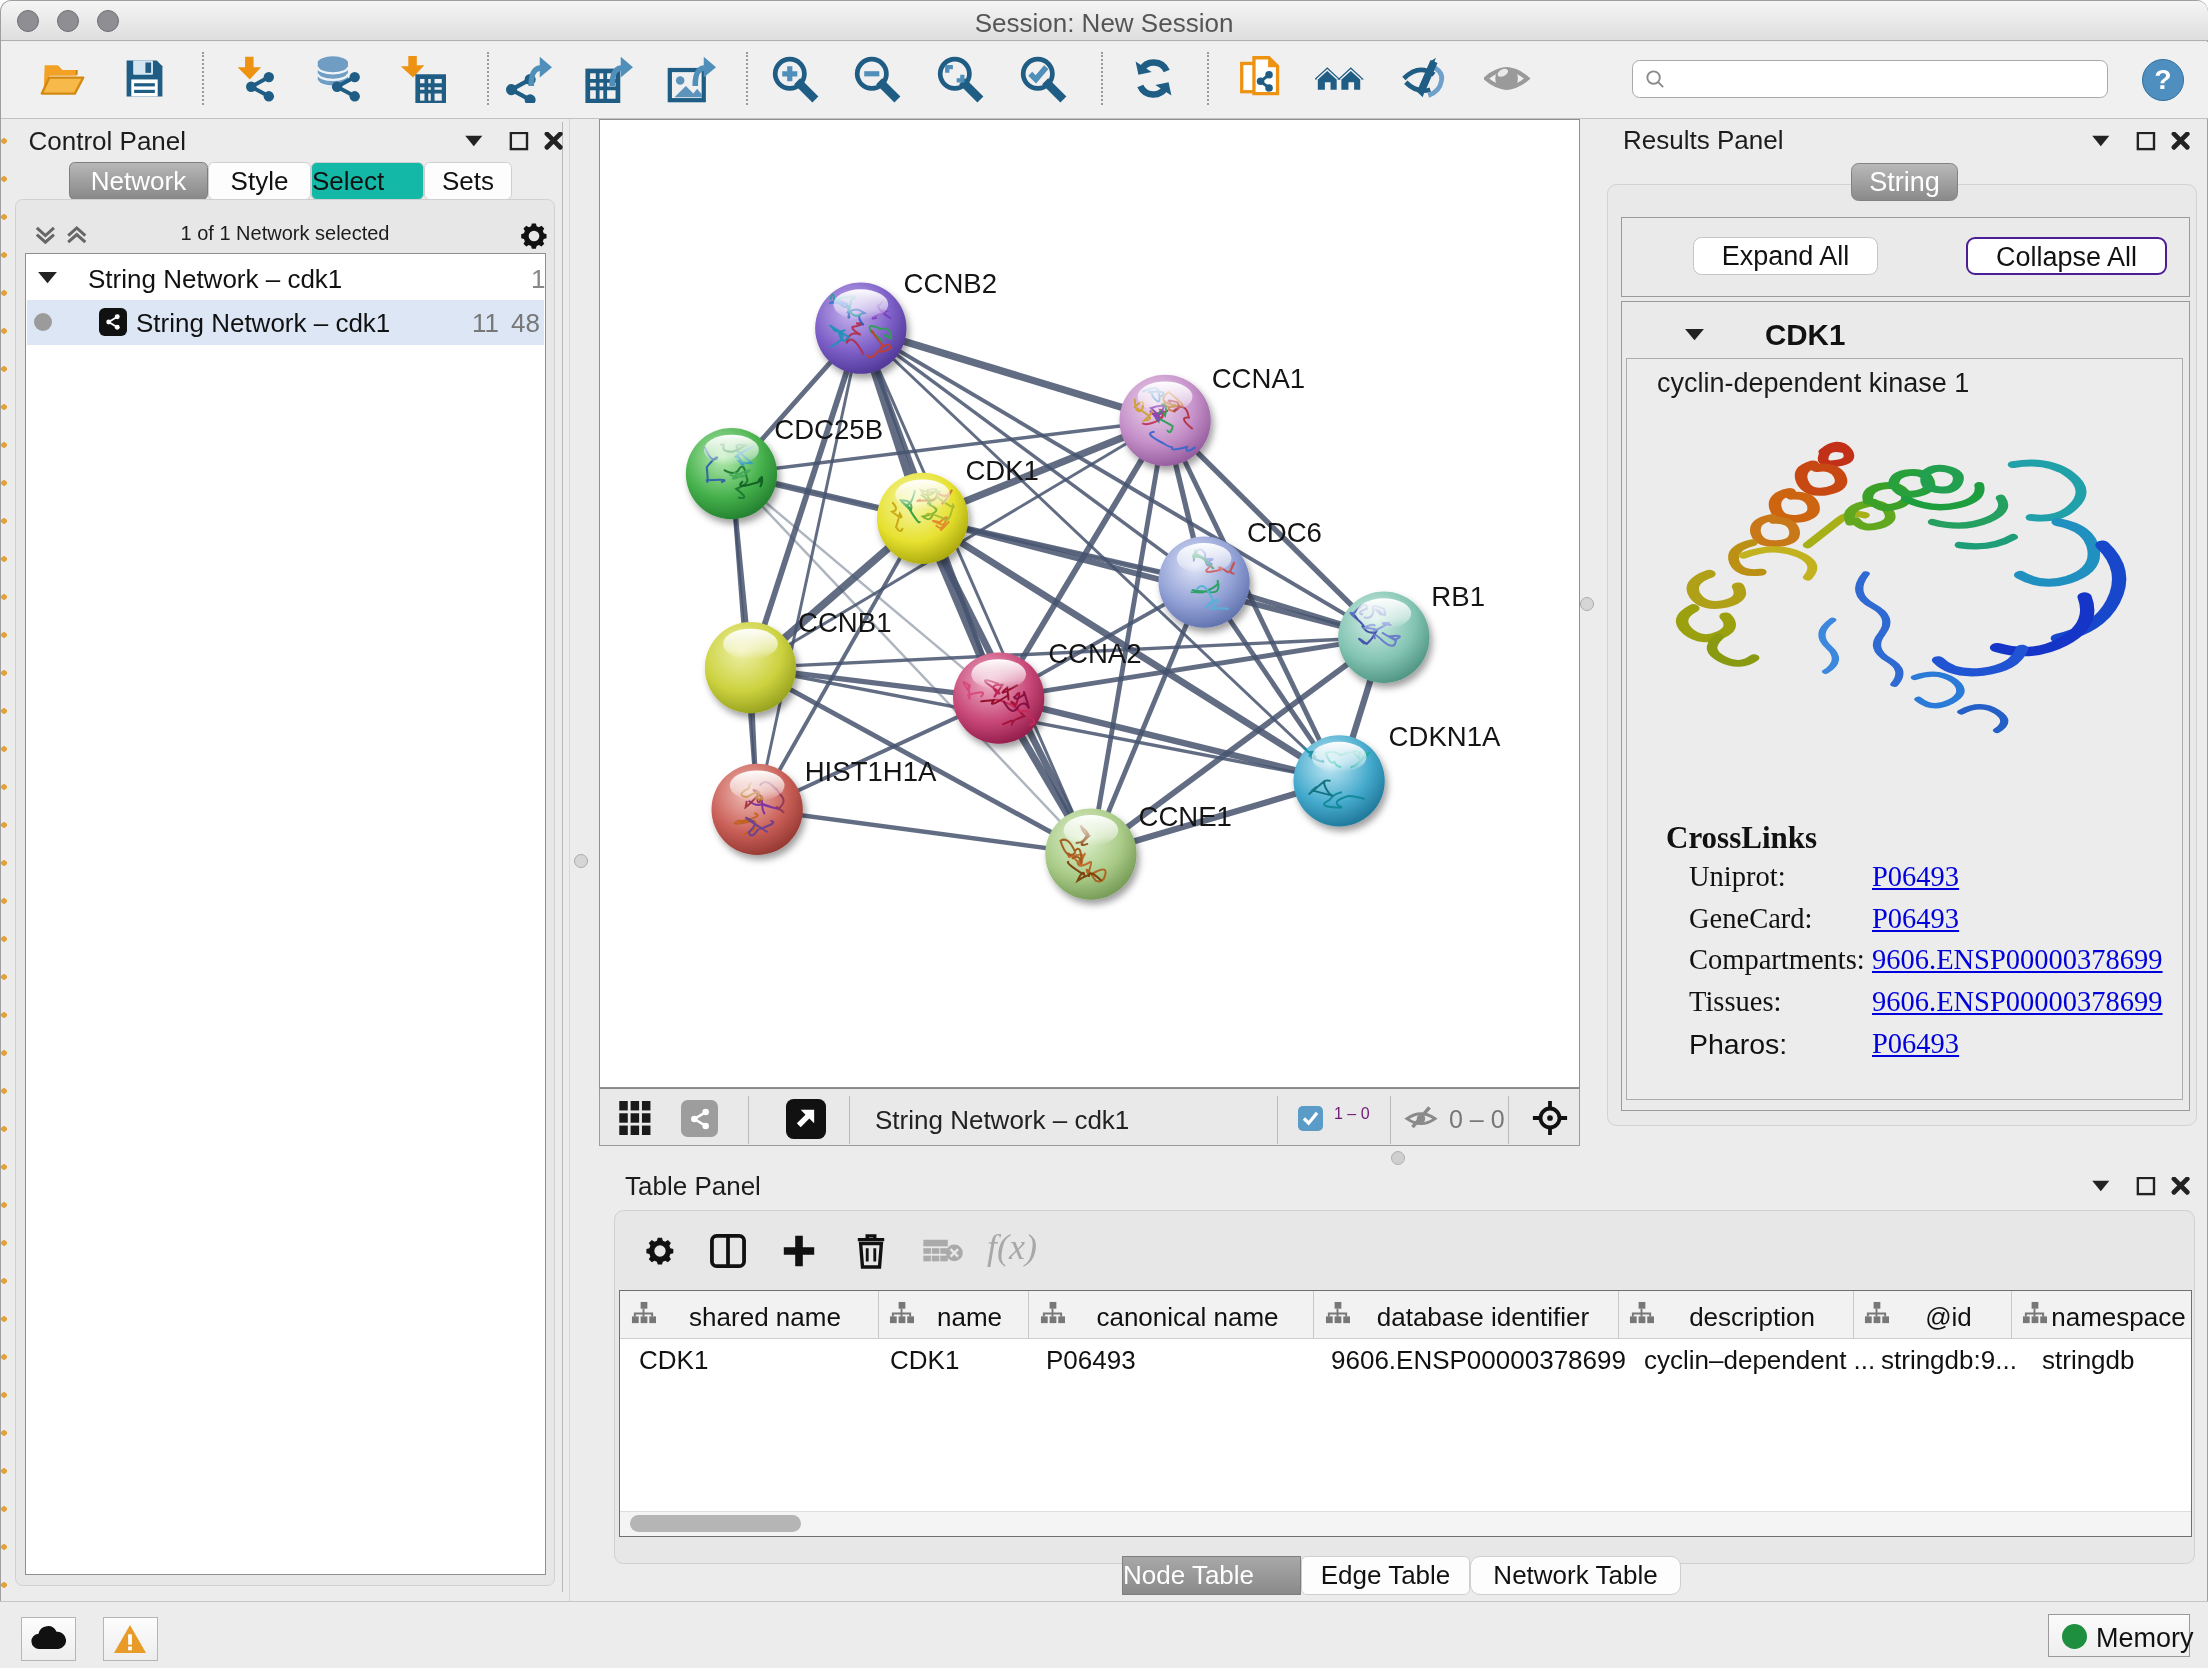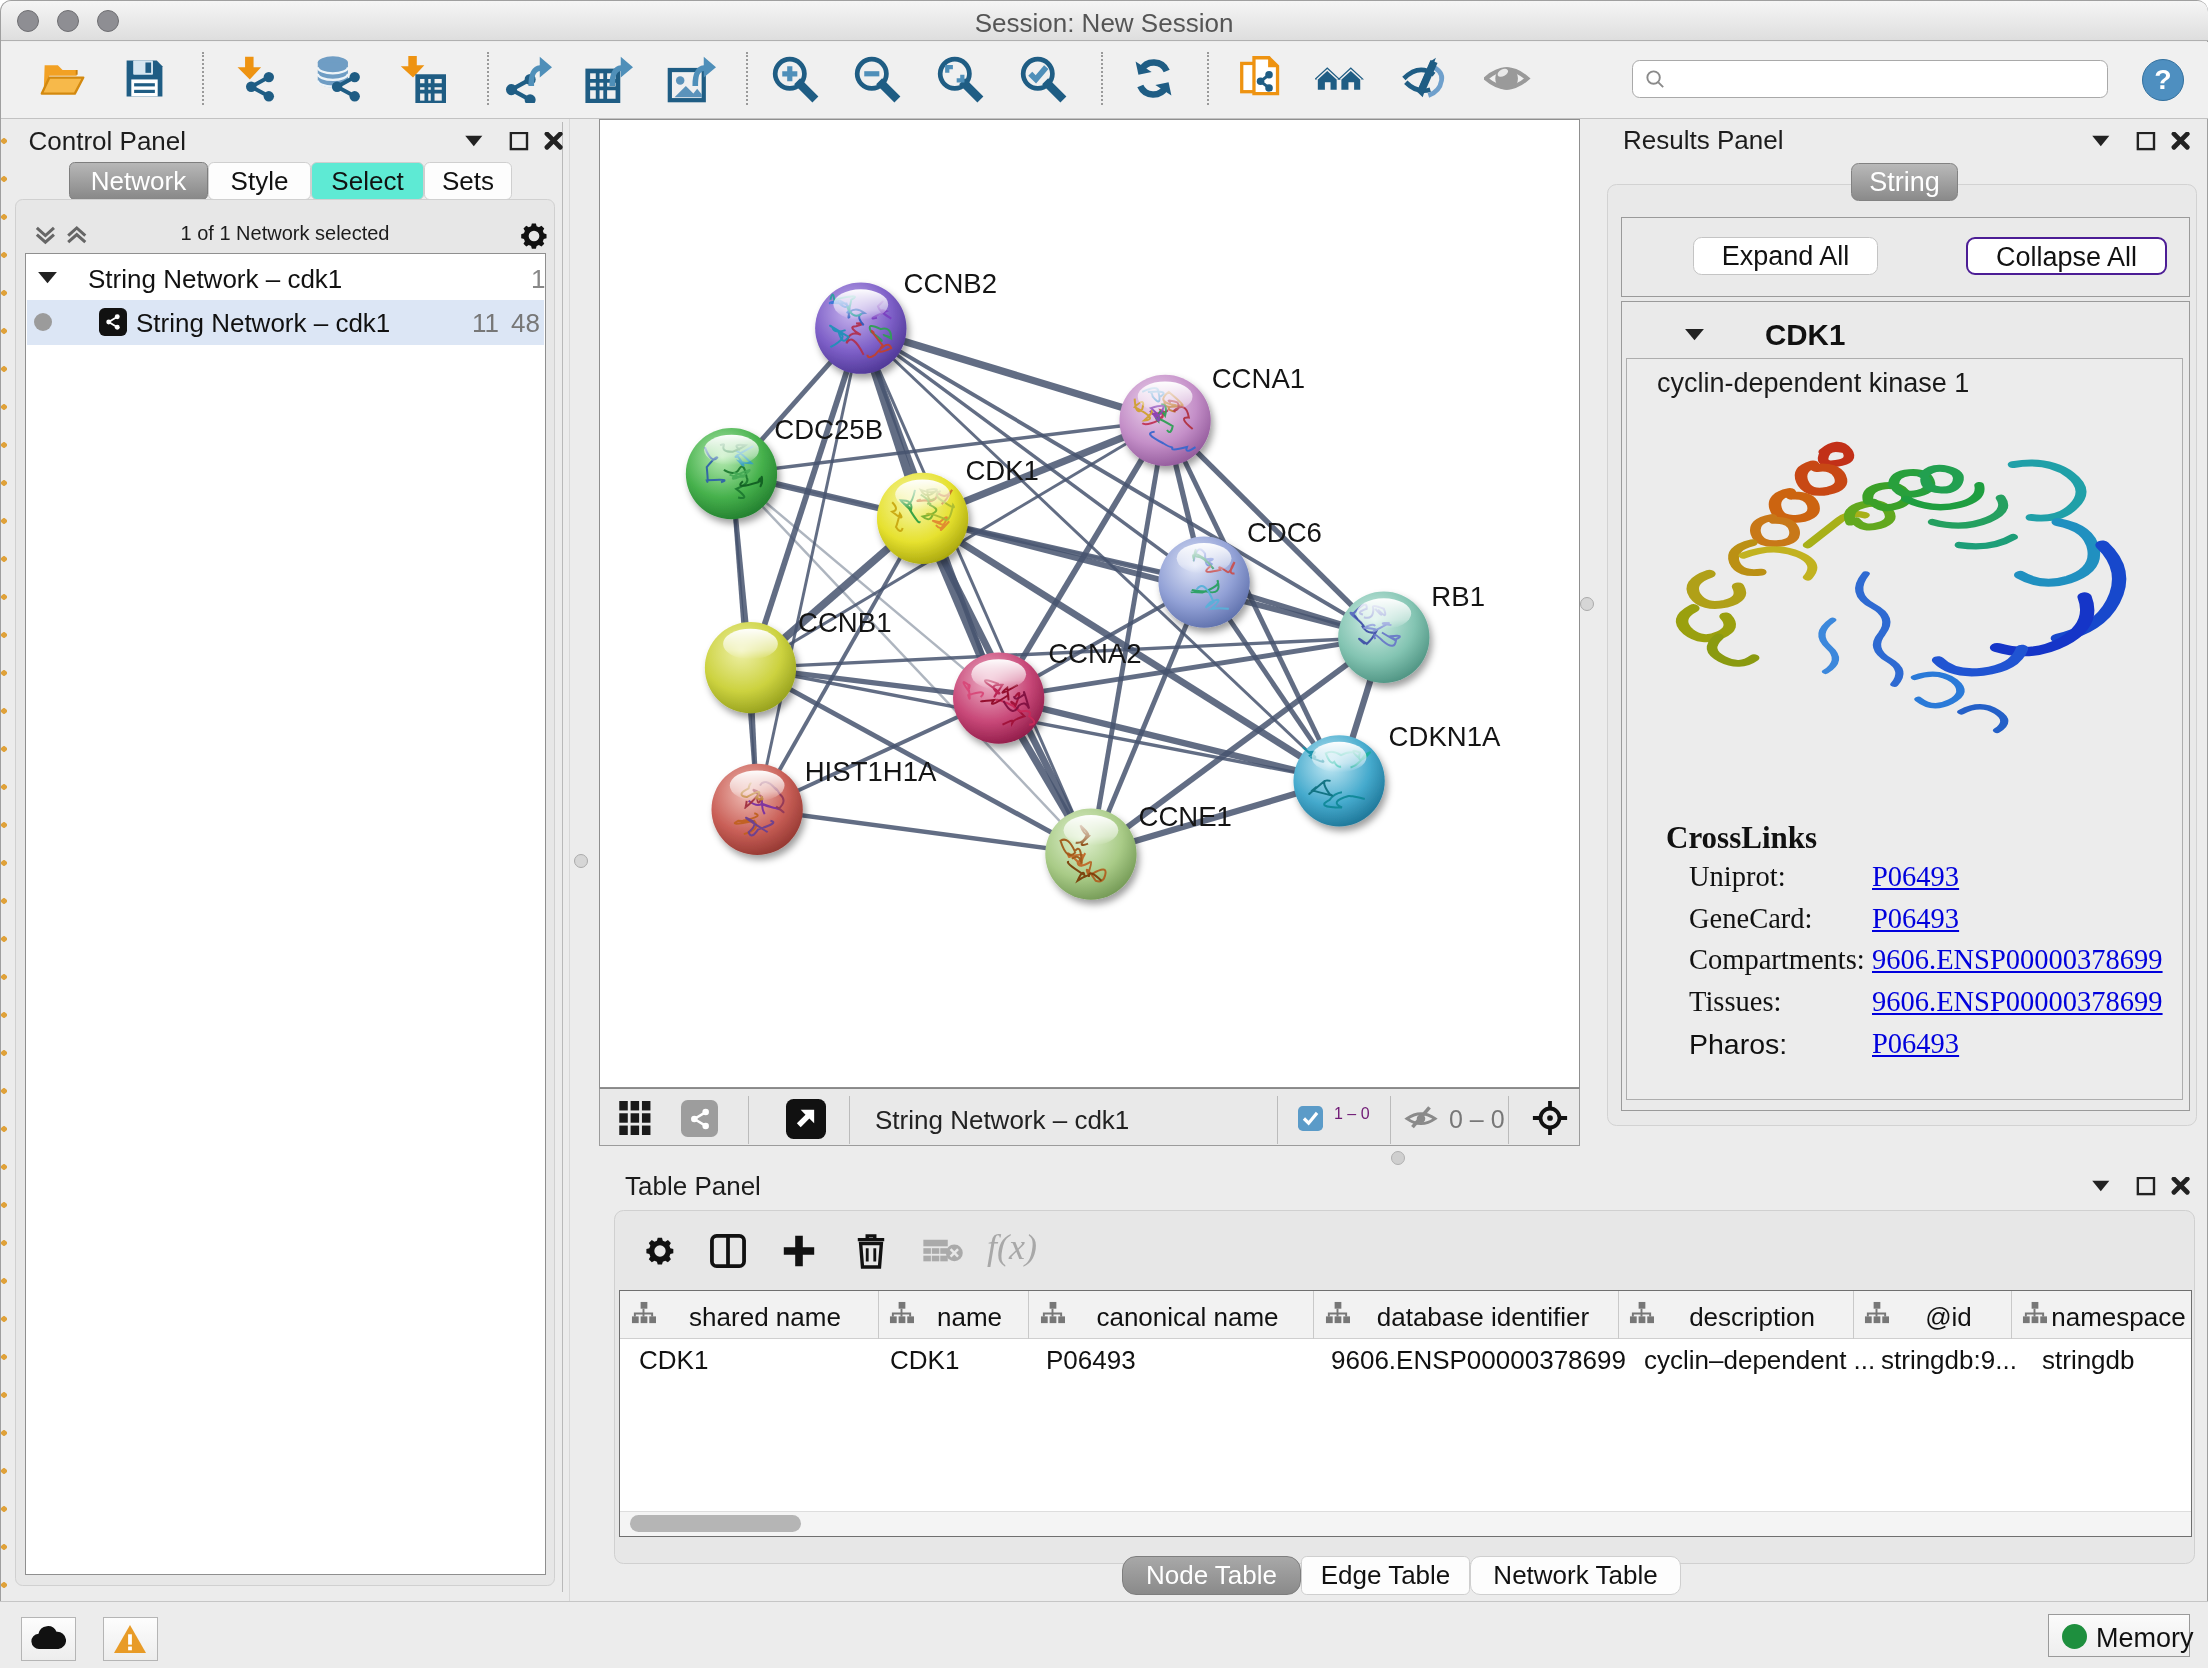--- a/index.html
+++ b/index.html
@@ -160,21 +160,21 @@
 <div class="a" style="left:569px;top:119px;width:0;height:1482px;border-left:1px solid #d8d8d8"></div>
 <div class="a pt" style="left:28.5px;top:126px">Control Panel</div>
 <svg class="a" style="left:465px;top:132px" width="105" height="19" viewBox="0 0 110 20">
  <path d="M0 4 L18 4 L9 15z" fill="#222"></path>
  <rect x="48" y="1" width="17" height="17" fill="none" stroke="#222" stroke-width="2.5"></rect>
  <path d="M86 2 L100 16 M100 2 L86 16" stroke="#222" stroke-width="5" stroke-linecap="round"></path>
 </svg>
 
 <div class="a" style="left:69px;top:162px;width:139px;height:38px;border-radius:5.7px;background:linear-gradient(#b7b7b7,#888888);color:#fff;border:1px solid #7e7e7e;font-size:26px;text-align:center;line-height:36px">Network</div>
 <div class="a" style="left:208px;top:162px;width:103px;height:38px;border-radius:5.7px;background:#fdfdfd;color:#111;border:1px solid #cfcfcf;font-size:26px;text-align:center;line-height:36px">Style</div>
-<div class="a" style="left:311px;top:162px;width:113px;height:38px;border-radius:5.7px;background:#5eead4;color:#111;border:1px solid #cfcfcf;font-size:26px;text-align:center;line-height:36px">Select</div>
+<div class="a" style="left:311px;top:162px;width:113px;height:38px;border-radius:5.7px;background:#14b8a6;color:#111;border:1px solid #cfcfcf;font-size:26px;text-align:left;line-height:36px">Select</div>
 <div class="a" style="left:424px;top:162px;width:88px;height:38px;border-radius:5.7px;background:#fdfdfd;color:#111;border:1px solid #cfcfcf;font-size:26px;text-align:center;line-height:36px">Sets</div>
 
 <div class="a" style="left:15px;top:199px;width:540px;height:1387px;background:#e7e7e7;border:1px solid #d0d0d0;border-radius:7.6px"></div>
 <svg class="a" style="left:34px;top:224px" width="57" height="25" viewBox="0 0 60 26">
  <g fill="none" stroke="#666" stroke-width="3.2">
       <path d="M3 4l9 8 9-8M3 11l9 8 9-8"></path>
       <path d="M36 12l9-8 9 8M36 19l9-8 9 8"></path>
     </g>
 </svg>
 <div class="a" style="left:114px;top:222px;width:342px;text-align:center;font-size:20px;color:#1c1c1c">1 of 1 Network selected</div>
@@ -659,21 +659,21 @@
 <div class="a" style="left:2049px;top:1302px;width:139px;text-align:center;font-size:26px;color:#111;overflow:hidden;white-space:nowrap">namespace</div>
 <div class="a" style="left:639px;top:1345px;font-size:26px;color:#111">CDK1</div>
 <div class="a" style="left:890px;top:1345px;font-size:26px;color:#111">CDK1</div>
 <div class="a" style="left:1046px;top:1345px;font-size:26px;color:#111">P06493</div>
 <div class="a" style="left:1331px;top:1345px;font-size:26px;color:#111">9606.ENSP00000378699</div>
 <div class="a" style="left:1644px;top:1345px;font-size:26px;color:#111">cyclin–dependent ...</div>
 <div class="a" style="left:1881px;top:1345px;font-size:26px;color:#111">stringdb:9...</div>
 <div class="a" style="left:2042px;top:1345px;font-size:26px;color:#111">stringdb</div>
 <div class="a" style="left:620px;top:1511px;width:1571px;height:25px;background:#f4f4f4;border-top:1px solid #ddd"></div>
 <div class="a" style="left:630px;top:1515px;width:171px;height:17px;background:#b5b5b5;border-radius:8.6px"></div>
-<div class="a" style="left:1122px;top:1556px;width:179px;height:39px;background:linear-gradient(#a8a8a8,#8a8a8a);color:#fff;border:1px solid #7e7e7e;border-radius:14px;font-size:26px;text-align:center;line-height:37px">Node Table</div>
+<div class="a" style="left:1122px;top:1556px;width:179px;height:39px;background:linear-gradient(#a8a8a8,#8a8a8a);color:#fff;border:1px solid #7e7e7e;border-radius:0;font-size:26px;text-align:left;line-height:37px">Node Table</div>
 <div class="a" style="left:1301px;top:1556px;width:169px;height:39px;background:#fdfdfd;color:#111;border:1px solid #cfcfcf;border-radius:5.7px;font-size:26px;text-align:center;line-height:37px">Edge Table</div>
 <div class="a" style="left:1470px;top:1556px;width:211px;height:39px;background:#fdfdfd;color:#111;border:1px solid #cfcfcf;border-radius:10px;font-size:26px;text-align:center;line-height:37px">Network Table</div>
 
 <div class="a" style="left:0;top:1601px;width:2208px;height:68px;background:#ececec;border-top:1px solid #c6c6c6"></div>
 <div class="a" style="left:21px;top:1617px;width:55px;height:44px;background:linear-gradient(#fdfdfd,#ededed);border:1px solid #b5b5b5"></div>
 <svg class="a" style="left:30px;top:1626px" width="36" height="25" viewBox="0 0 38 26">
     <path d="M10 24 a8 8 0 0 1 -1 -16 a10 10 0 0 1 19 -2 a7 7 0 0 1 2 18z" fill="#111"></path>
   </svg>
 <div class="a" style="left:103px;top:1617px;width:55px;height:44px;background:linear-gradient(#fdfdfd,#ededed);border:1px solid #b5b5b5"></div>
 <svg class="a" style="left:112px;top:1623px" width="36" height="32" viewBox="0 0 38 34">

